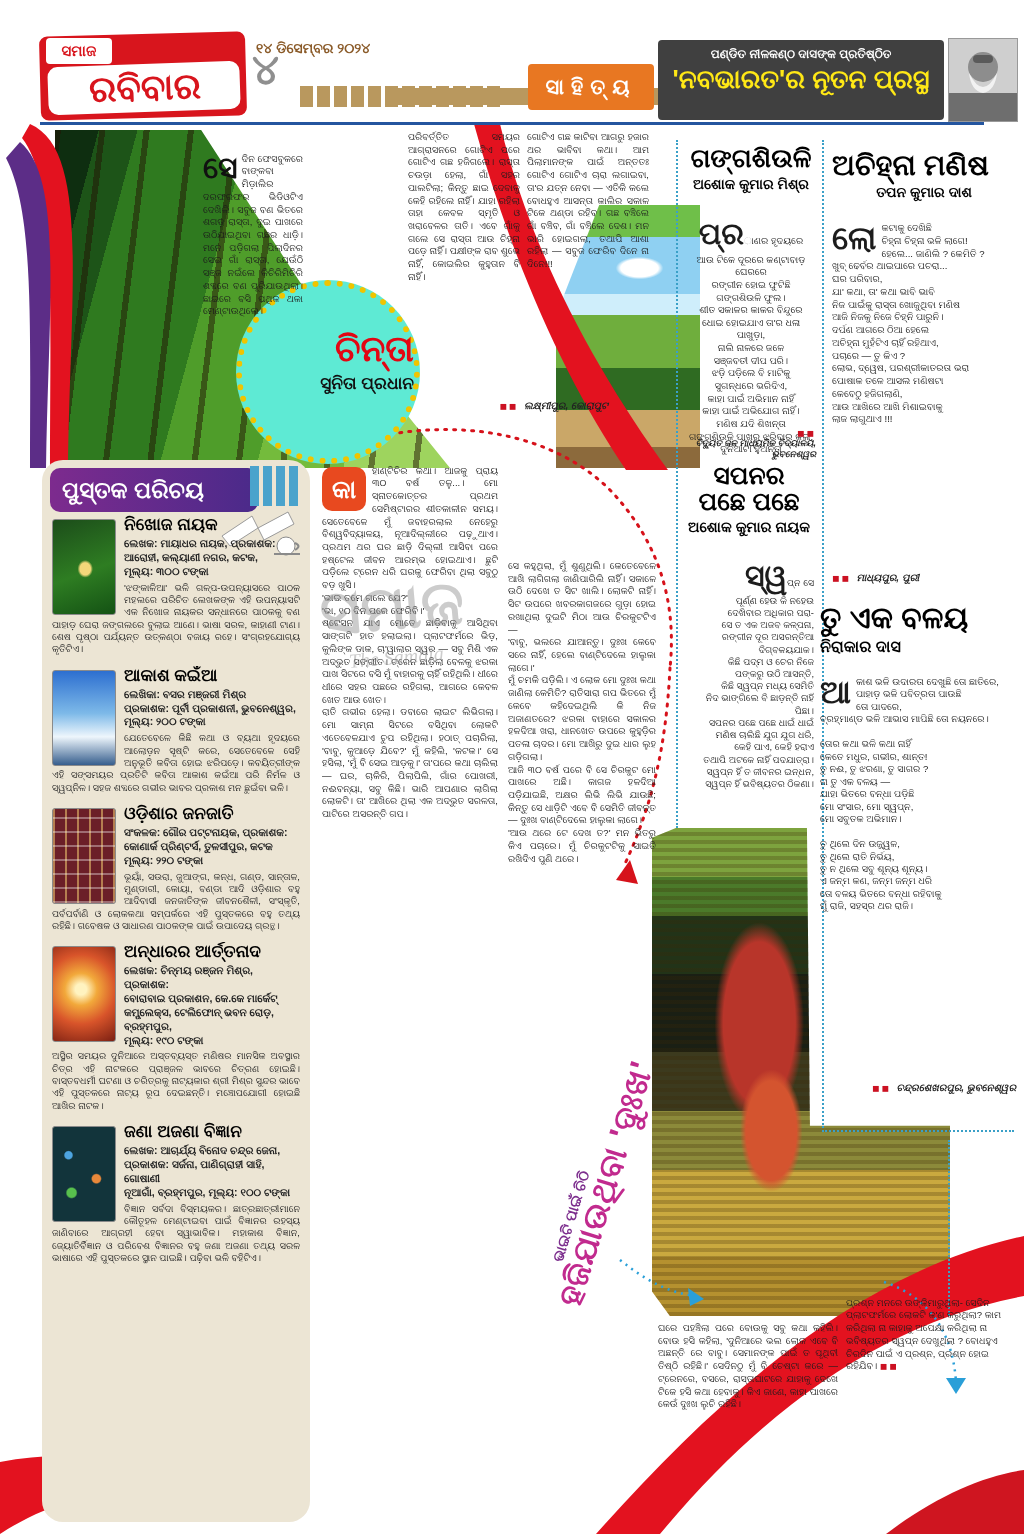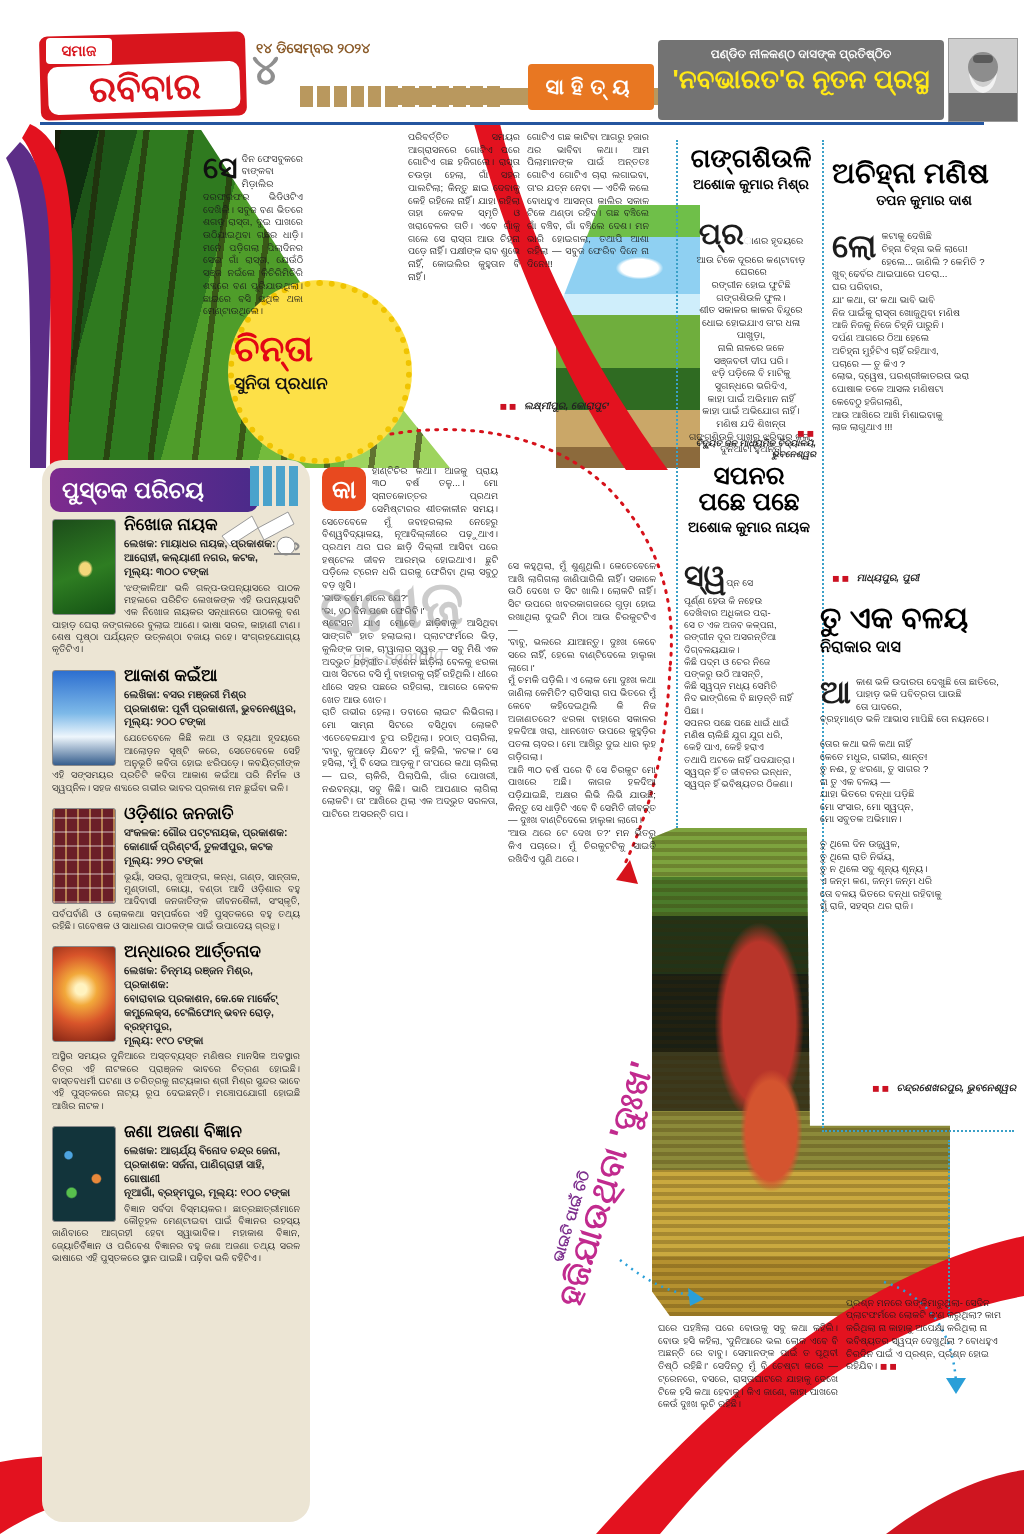--- a/index.html
+++ b/index.html
@@ -12,21 +12,21 @@
             color:#d8151d;font-weight:800;font-size:15px;text-align:center;line-height:26px;}
   .mh-white{left:48px;top:64px;width:192px;height:48px;background:#fff;border-radius:10px;transform:rotate(-2deg);z-index:4;}
   .mh-title{left:52px;top:66px;width:186px;z-index:5;color:#d8151d;font-weight:800;font-size:36px;line-height:44px;text-align:center;transform:rotate(-2deg);}
   .mh-date{left:256px;top:40px;z-index:4;color:#8a5a28;font-weight:700;font-size:14px;}
   .mh-page2{left:252px;top:46px;z-index:4;color:#8f8f8f;font-weight:800;font-size:42px;}
   .mh-squares{left:300px;top:86px;z-index:3;display:flex;gap:4px;}
   .mh-squares i{display:block;width:13px;height:21px;background:#b9985e;}
   .mh-bar{left:392px;top:88px;width:268px;height:17px;background:#b9985e;z-index:2;}
   .mh-sahitya{left:528px;top:64px;width:126px;height:46px;background:#e87722;border-radius:4px;z-index:4;
               color:#fff;font-weight:800;font-size:21px;letter-spacing:7px;text-align:center;line-height:46px;}
-  .mh-feature{left:658px;top:40px;width:286px;height:80px;background:#737373;border-radius:4px;z-index:4;text-align:center;}
+  .mh-feature{left:658px;top:40px;width:286px;height:80px;background:#404040;border-radius:4px;z-index:4;text-align:center;}
   .mh-kicker{color:#fff;font-size:12px;font-weight:700;margin-top:7px;}
   .mh-ftitle{color:#ffe816;font-size:26px;font-weight:800;margin-top:3px;}
   .mh-photo{left:948px;top:38px;width:68px;height:82px;z-index:4;border:1px solid #999;background:#d9d9d9;overflow:hidden;}
   .mh-rule{left:40px;top:122px;width:944px;height:0;border-top:3px solid #24559f;z-index:3;}
   
   #imgA{left:55px;top:130px;width:395px;height:338px;z-index:1;
         clip-path:polygon(0 0,37% 0,62% 45%,100% 100%,0 100%);
         background:
           repeating-linear-gradient(97deg,rgba(35,18,4,.5) 0 6px,rgba(0,0,0,0) 6px 44px),
           radial-gradient(90px 60px at 70% 82%,#c9a35f 0 40%,rgba(0,0,0,0) 60%),
@@ -38,22 +38,22 @@
           linear-gradient(180deg,#6fbf49 0 12%,#8fd0f2 12% 34%,#cfeefb 34% 42%,#6fae3d 42% 62%,#2f6b22 62% 78%,#caa768 78% 92%,#8c6a3c 92%);}
   #painting{left:652px;top:828px;width:298px;height:488px;z-index:1;
         clip-path:polygon(0% 2%,8% 0%,52% 0%,53% 61%,100% 61%,100% 93%,86% 100%,6% 100%,0% 95%);
         background:
           radial-gradient(46px 90px at 40% 62%,#d4542f 0 55%,rgba(0,0,0,0) 68%),
           radial-gradient(62px 140px at 36% 40%,#b8352a 0 58%,rgba(0,0,0,0) 72%),
           radial-gradient(70px 40px at 70% 8%,#8fbf4e 0 55%,rgba(0,0,0,0) 70%),
           repeating-linear-gradient(0deg,rgba(60,40,5,.25) 0 4px,rgba(0,0,0,0) 4px 8px),
           linear-gradient(180deg,#7da33e 0 10%,#4b7a2a 10% 18%,#223318 18% 30%,#1a1f14 30% 46%,#3c3a1e 46% 58%,#8c8a3a 58% 70%,#caa93f 70% 88%,#b5912f 88%);}
   
-  .badge{left:228px;top:280px;width:172px;height:172px;border-radius:50%;background:#fde047;
-         border:6px dotted #f0c400;z-index:4;text-align:left;}
+  .badge{left:236px;top:280px;width:172px;height:172px;border-radius:50%;background:#5eead4;
+         border:6px dotted #f0c400;z-index:4;text-align:right;}
   .badge-title{color:#e30613;font-weight:800;font-size:36px;margin-top:42px;}
   .badge-author{color:#111;font-weight:800;font-size:17px;margin-top:4px;}
   
   .body-txt{font-size:9.5px;line-height:1.34;text-align:justify;z-index:5;overflow:hidden;white-space:pre-line;}
   .dropcap{float:left;font-size:30px;font-weight:800;line-height:.9;margin:1px 4px 0 0;color:#111;}
   .dropbox{float:left;width:44px;height:44px;background:#e8491f;border-radius:10px;color:#fff;
            font-size:25px;font-weight:800;text-align:center;line-height:44px;margin:2px 6px 2px 0;}
   .sig{font-style:italic;font-weight:700;font-size:10px;text-align:right;color:#222;z-index:5;}
   .endmark{color:#cc1122;font-size:9px;letter-spacing:2px;font-style:normal;}
   .endmark::after{content:"◼◼";}
@@ -210,40 +210,40 @@
   </div>
   <div class="abs sig" style="left:676px;top:428px;width:140px;font-size:9px;">
     <span class="endmark"></span><br>
     <span>ବିଦ୍ୟୁତ ଜଳ ମାଧ୍ୟମିକ ବିଦ୍ୟାଳୟ, ଭୁବନେଶ୍ୱର</span>
   </div>
 
   <div class="abs pcol" style="left:684px;top:462px;width:130px;height:360px;">
     <div class="ptitle" style="font-size:25px;">ସପନର
 ପଛେ ପଛେ</div>
     <div class="pauthor" style="font-size:14.5px;">ଅଶୋକ କୁମାର ନାୟକ</div>
-    <div class="pbody" style="text-align:left;font-size:9.4px;line-height:1.3;">
+    <div class="pbody" style="text-align:right;font-size:9.4px;line-height:1.3;">
       <span class="pdropin">ସ୍ୱ</span><span>ପ୍ନ ସେ
 ପୂର୍ଣ୍ଣ ହେଉ କି ନହେଉ
 ଦେଖିବାର ଅଧିକାର ପରା-
 ସେ ତ ଏକ ଅଜବ କଳ୍ପନା,
 ରଙ୍ଗୀନ ଦୂର ଅସରନ୍ତିଆ ଦିଗ୍‌ବଳୟଯାକ।
 କିଛି ପଦ୍ମ ଓ ଚେର ନିଜେ
 ପଙ୍କରୁ ଉଠି ଆସନ୍ତି,
 କିଛି ସ୍ୱପ୍ନ ମଧ୍ୟ ସେମିତି
 ନିଦ ଭାଙ୍ଗିଲେ ବି ଛାଡ଼ନ୍ତି ନାହିଁ ପିଛା।
 ସପନର ପଛେ ପଛେ ଧାଇଁ ଧାଇଁ
 ମଣିଷ ଚାଲିଛି ଯୁଗ ଯୁଗ ଧରି,
 କେହି ପାଏ, କେହି ହରାଏ
 ତଥାପି ଅଟକେ ନାହିଁ ପଦଯାତ୍ରା।
 ସ୍ୱପ୍ନ ହିଁ ତ ଜୀବନର ଇନ୍ଧନ,
 ସ୍ୱପ୍ନ ହିଁ ଭବିଷ୍ୟତର ଠିକଣା।</span>
     </div>
   </div>
 
-  <div class="abs pcol" style="left:832px;top:158px;width:184px;height:420px;">
+  <div class="abs pcol" style="left:832px;top:150px;width:184px;height:420px;">
     <div class="ptitle" style="font-size:29px;text-align:left;">ଅଚିହ୍ନା ମଣିଷ</div>
     <div class="pauthor" style="font-size:14px;text-align:center;">ତପନ କୁମାର ଦାଶ</div>
     <div class="pbody" style="font-size:9.6px;line-height:1.33;">
       <span class="pdrop">ଲୋ</span><span>କଟାକୁ ଦେଖିଛି
 ଚିହ୍ନା ଚିହ୍ନା ଭଳି ଲାଗେ!
 ହେଲେ... ଜାଣିଲି ? କେମିତି ?
 ଖୁବ୍ ଢେର୍ବର ଥାଇପାରେ ପଚରା...
 ଘର ପରିବାର,
 ଯା' କଥା, ତା' କଥା ଭାବି ଭାବି
 ନିଜ ପାଇଁକୁ ରାସ୍ତା ଖୋଜୁଥିବା ମଣିଷ

